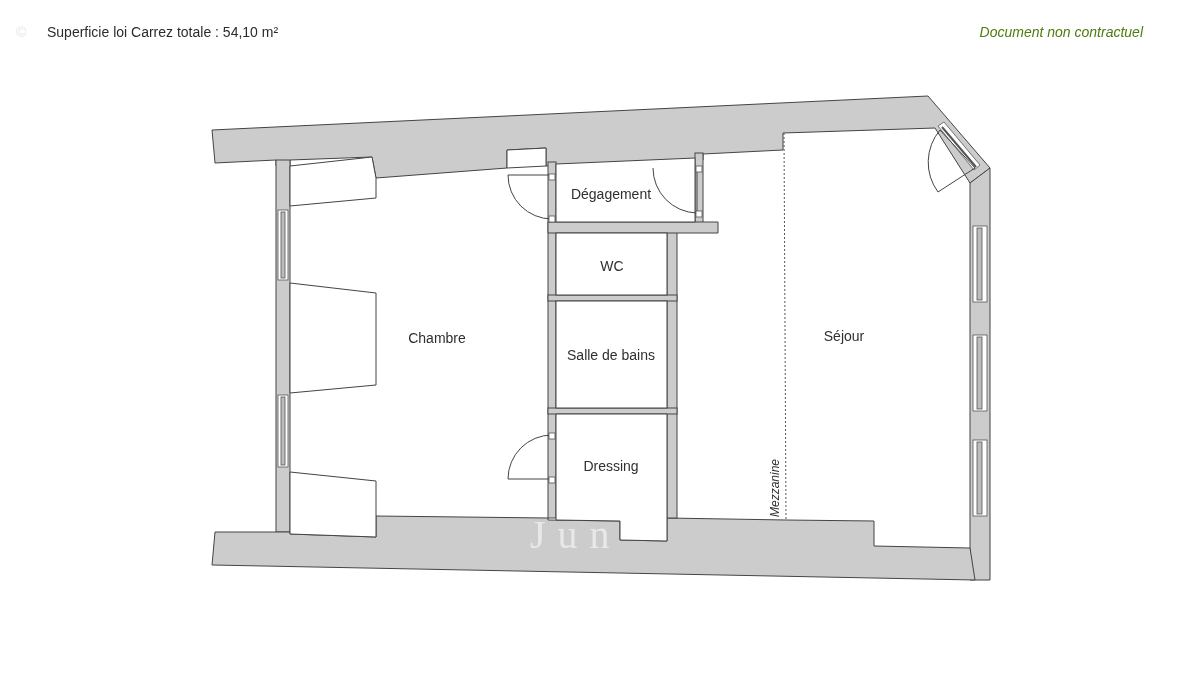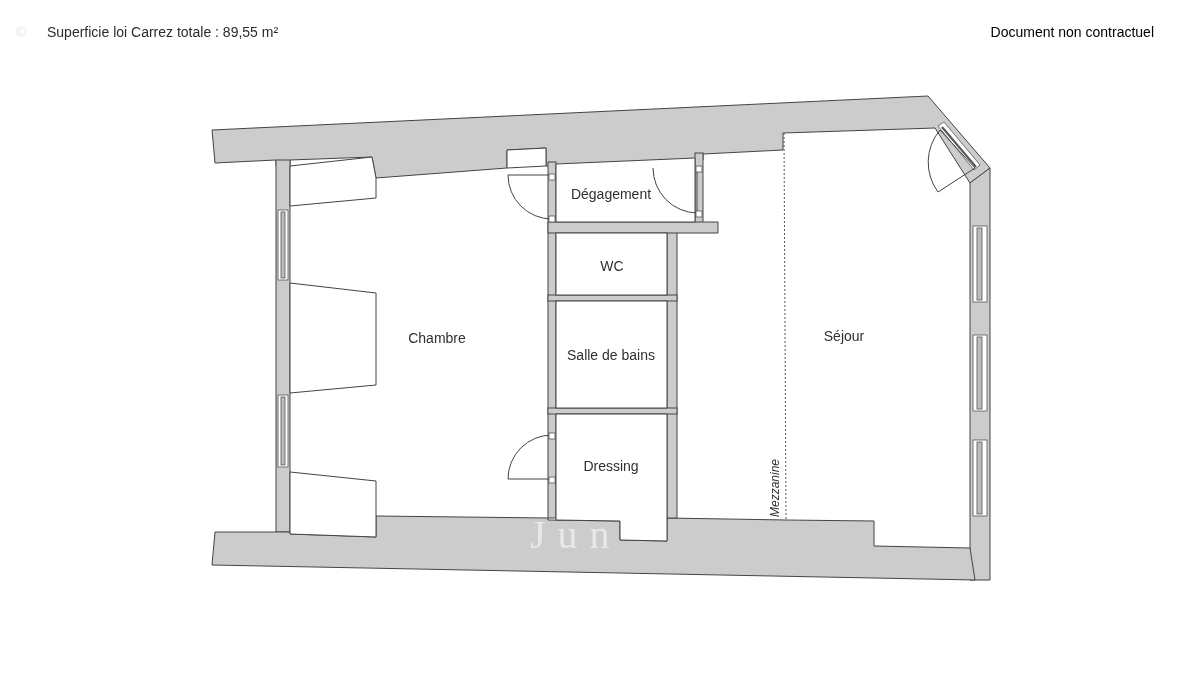--- a/index.html
+++ b/index.html
@@ -1,35 +1,35 @@
 <!DOCTYPE html>
 <html><head>
 <meta charset="utf-8">
 <style>
   html, body { margin:0; padding:0; background:#ffffff; }
   body { width:1200px; height:675px; position:relative; overflow:hidden;
          font-family:"Liberation Sans", "DejaVu Sans", sans-serif; color:#333; }
   .header-left { position:absolute; left:47px; top:24px; font-size:14px; color:#2b2b2b; }
-  .header-right { position:absolute; right:46px; top:24px; font-size:14px; color:#000000; }
+  .header-right { position:absolute; right:57px; top:24px; font-size:14px; font-style:italic; color:#4d7c0f; }
   .watermark-top { position:absolute; left:16px; top:24px; font-size:14px; color:#e4e4e4; }
   svg { position:absolute; left:0; top:0; }
   .wall { fill:#cccccc; stroke:#444; stroke-width:1; stroke-linejoin:miter; }
   .room { fill:#ffffff; stroke:#444; stroke-width:1; }
   .thin { fill:none; stroke:#444; stroke-width:1; }
   .win { fill:#bdbdbd; stroke:#555; stroke-width:0.8; }
   .winbox { fill:#fff; stroke:#555; stroke-width:0.8; }
   .lbl { font-family:"Liberation Sans","DejaVu Sans",sans-serif; font-size:14px; fill:#2f2f2f; }
   .lbl-it { font-family:"Liberation Sans","DejaVu Sans",sans-serif; font-size:12px; fill:#2f2f2f; font-style:italic; }
   .wm { font-family:"Liberation Serif","DejaVu Serif",serif; font-size:40px; fill:#ffffff; opacity:0.55; letter-spacing:12px; }
 </style>
 </head>
 <body>
 
 <div class="watermark-top">© </div>
-<div class="header-left">Superficie loi Carrez totale : 89,55 m²</div>
+<div class="header-left">Superficie loi Carrez totale : 54,10 m²</div>
 <div class="header-right">Document non contractuel</div>
 
 <svg width="1200" height="675" viewBox="0 0 1200 675">
 
   <g>
 
     <polygon class="wall" points="212,130 928,96 990,168 970,183 935,128 783,133 783,150 703,154 703,160 546,166 546,148 507,150 507,168 376,178 372,157 290,160 290,166 276,166 276,160 215,163"></polygon>
 
     <polygon class="wall" points="276,160 290,160 290,532 276,532"></polygon>
 

